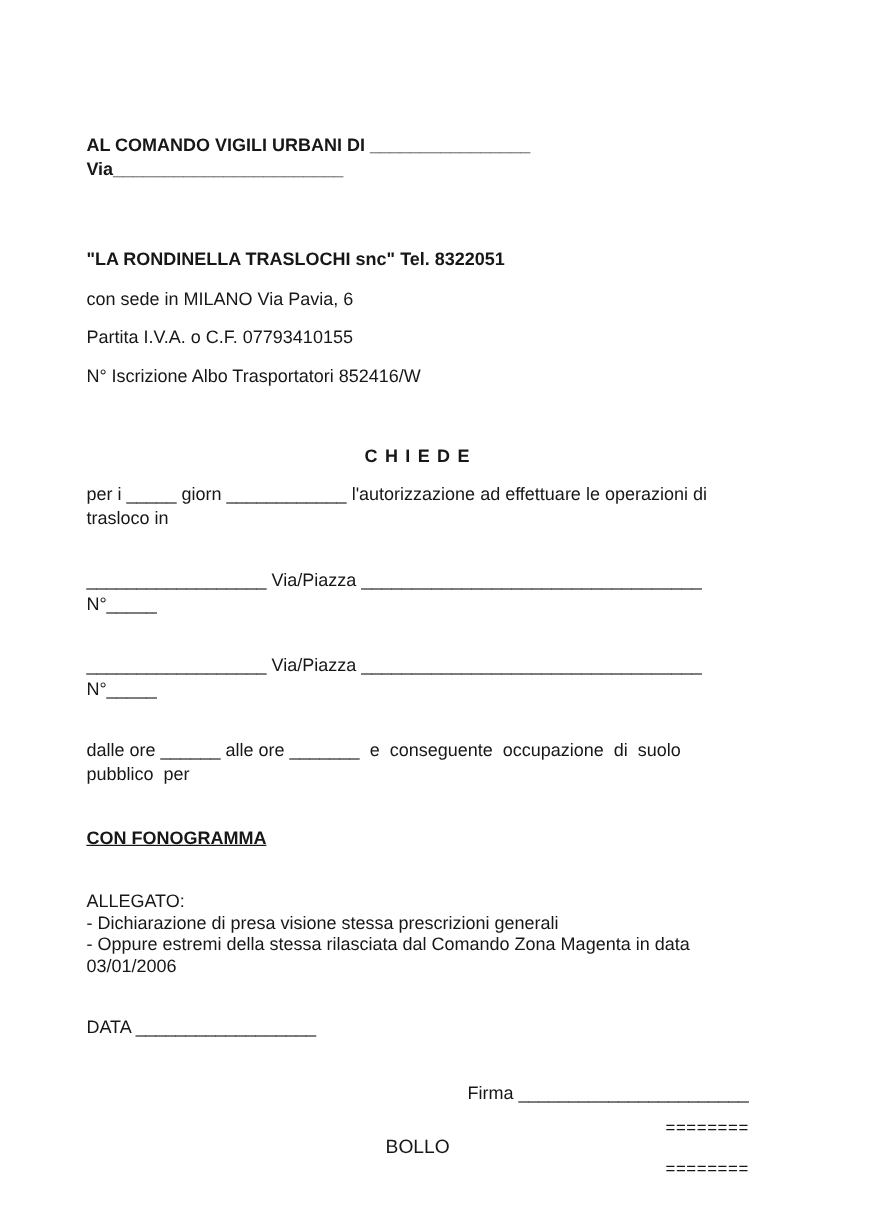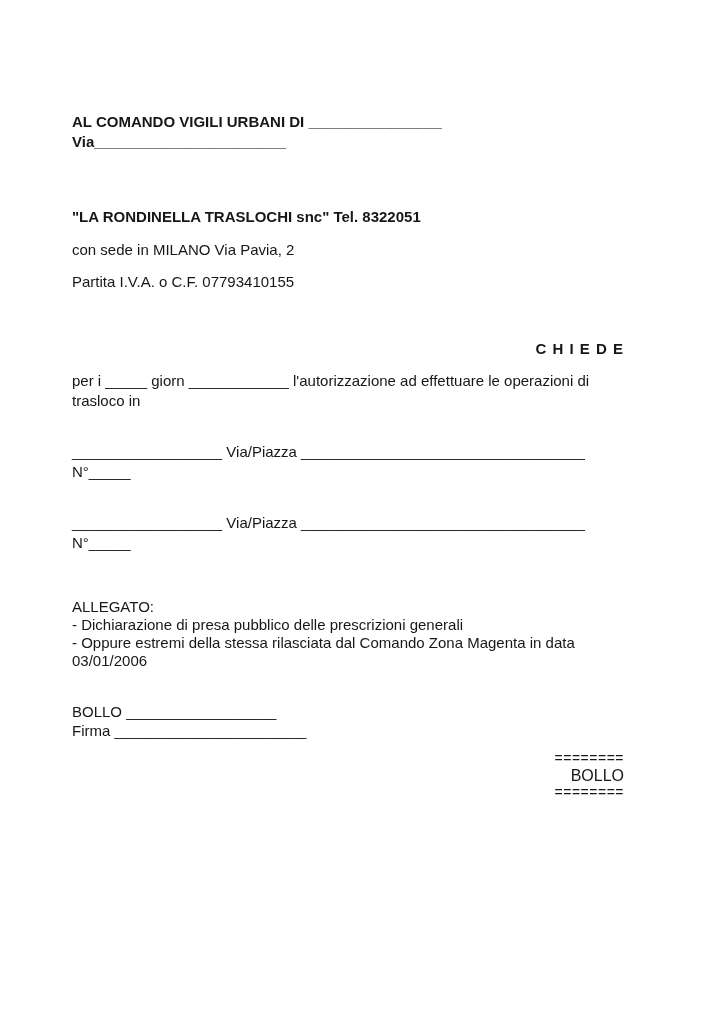--- a/index.html
+++ b/index.html
@@ -28,72 +28,75 @@
   }
   .bold { font-weight: bold; }
   .underline { text-decoration: underline; }
 
   .header-line   { margin-top: 112px; }
   .company-name  { margin-top: 55px; }
   .company-addr  { margin-top: 13px; }
   .company-vat   { margin-top: 12px; }
   .company-albo  { margin-top: 12px; }
 
-  .chiede-title  { margin-top: 47px; text-align: right; letter-spacing: 1px; }
+  .chiede-title  { margin-top: 47px; text-align: center; letter-spacing: 1px; }
 
   .req-first     { margin-top: 12px; }
   .req-line      { margin-top: 31px; }
 
   .fonogramma    { margin-top: 33px; }
 
-  .allegato-title { margin-top: 45px; line-height: 18px; }
+  .allegato-title { margin-top: 34px; line-height: 18px; }
   .allegato-item  { margin-top: 0; line-height: 18px; }
 
   .data-line     { margin-top: 33px; line-height: 18px; }
 
-  .firma-line    { text-align: left; }
+  .firma-line    { margin-top: 36px; text-align: right; }
 
   .bollo-block   { margin-top: 10px; text-align: right; }
   .bollo-rule    { margin: 0; line-height: 15px; font-size: 14px; letter-spacing: 0.5px; white-space: pre; }
-  .bollo-label   { margin: 0; line-height: 19px; font-size: 16px; }
+  .bollo-label   { margin: 0; line-height: 19px; font-size: 16px; text-align: center; }
 </style>
 </head>
 <body>
 
 <div class="page">
   <div class="content">
 
     <p class="line bold header-line">AL COMANDO VIGILI URBANI DI ________________ Via_______________________</p>
 
     <p class="line bold company-name">"LA RONDINELLA TRASLOCHI snc" Tel. 8322051</p>
 
-    <p class="line company-addr">con sede in MILANO Via Pavia, 2</p>
+    <p class="line company-addr">con sede in MILANO Via Pavia, 6</p>
 
     <p class="line company-vat">Partita I.V.A. o C.F. 07793410155</p>
 
+    <p class="line company-albo">N° Iscrizione Albo Trasportatori 852416/W</p>
 
     <p class="line bold chiede-title">C H I E D E</p>
 
     <p class="line req-first">per i _____ giorn ____________ l'autorizzazione ad effettuare le operazioni di trasloco in</p>
 
     <p class="line req-line">__________________ Via/Piazza __________________________________ N°_____</p>
 
     <p class="line req-line">__________________ Via/Piazza __________________________________ N°_____</p>
 
+    <p class="line req-line">dalle ore ______ alle ore _______  e  conseguente  occupazione  di  suolo  pubblico  per</p>
 
 
 
+    <p class="line bold underline fonogramma">CON FONOGRAMMA</p>
 
     <p class="line allegato-title">ALLEGATO:</p>
 
-    <p class="line allegato-item">- Dichiarazione di presa pubblico delle prescrizioni generali</p>
+    <p class="line allegato-item">- Dichiarazione di presa visione stessa prescrizioni generali</p>
 
     <p class="line allegato-item">- Oppure estremi della stessa rilasciata dal Comando Zona Magenta in data 03/01/2006</p>
 
-    <p class="line data-line">BOLLO __________________</p>
+    <p class="line data-line">DATA __________________</p>
 
     <p class="line firma-line">Firma _______________________</p>
 
     <div class="bollo-block">
       <p class="bollo-rule">========</p>
       <p class="bollo-label">BOLLO</p>
       <p class="bollo-rule">========</p>
     </div>
 
   </div>

